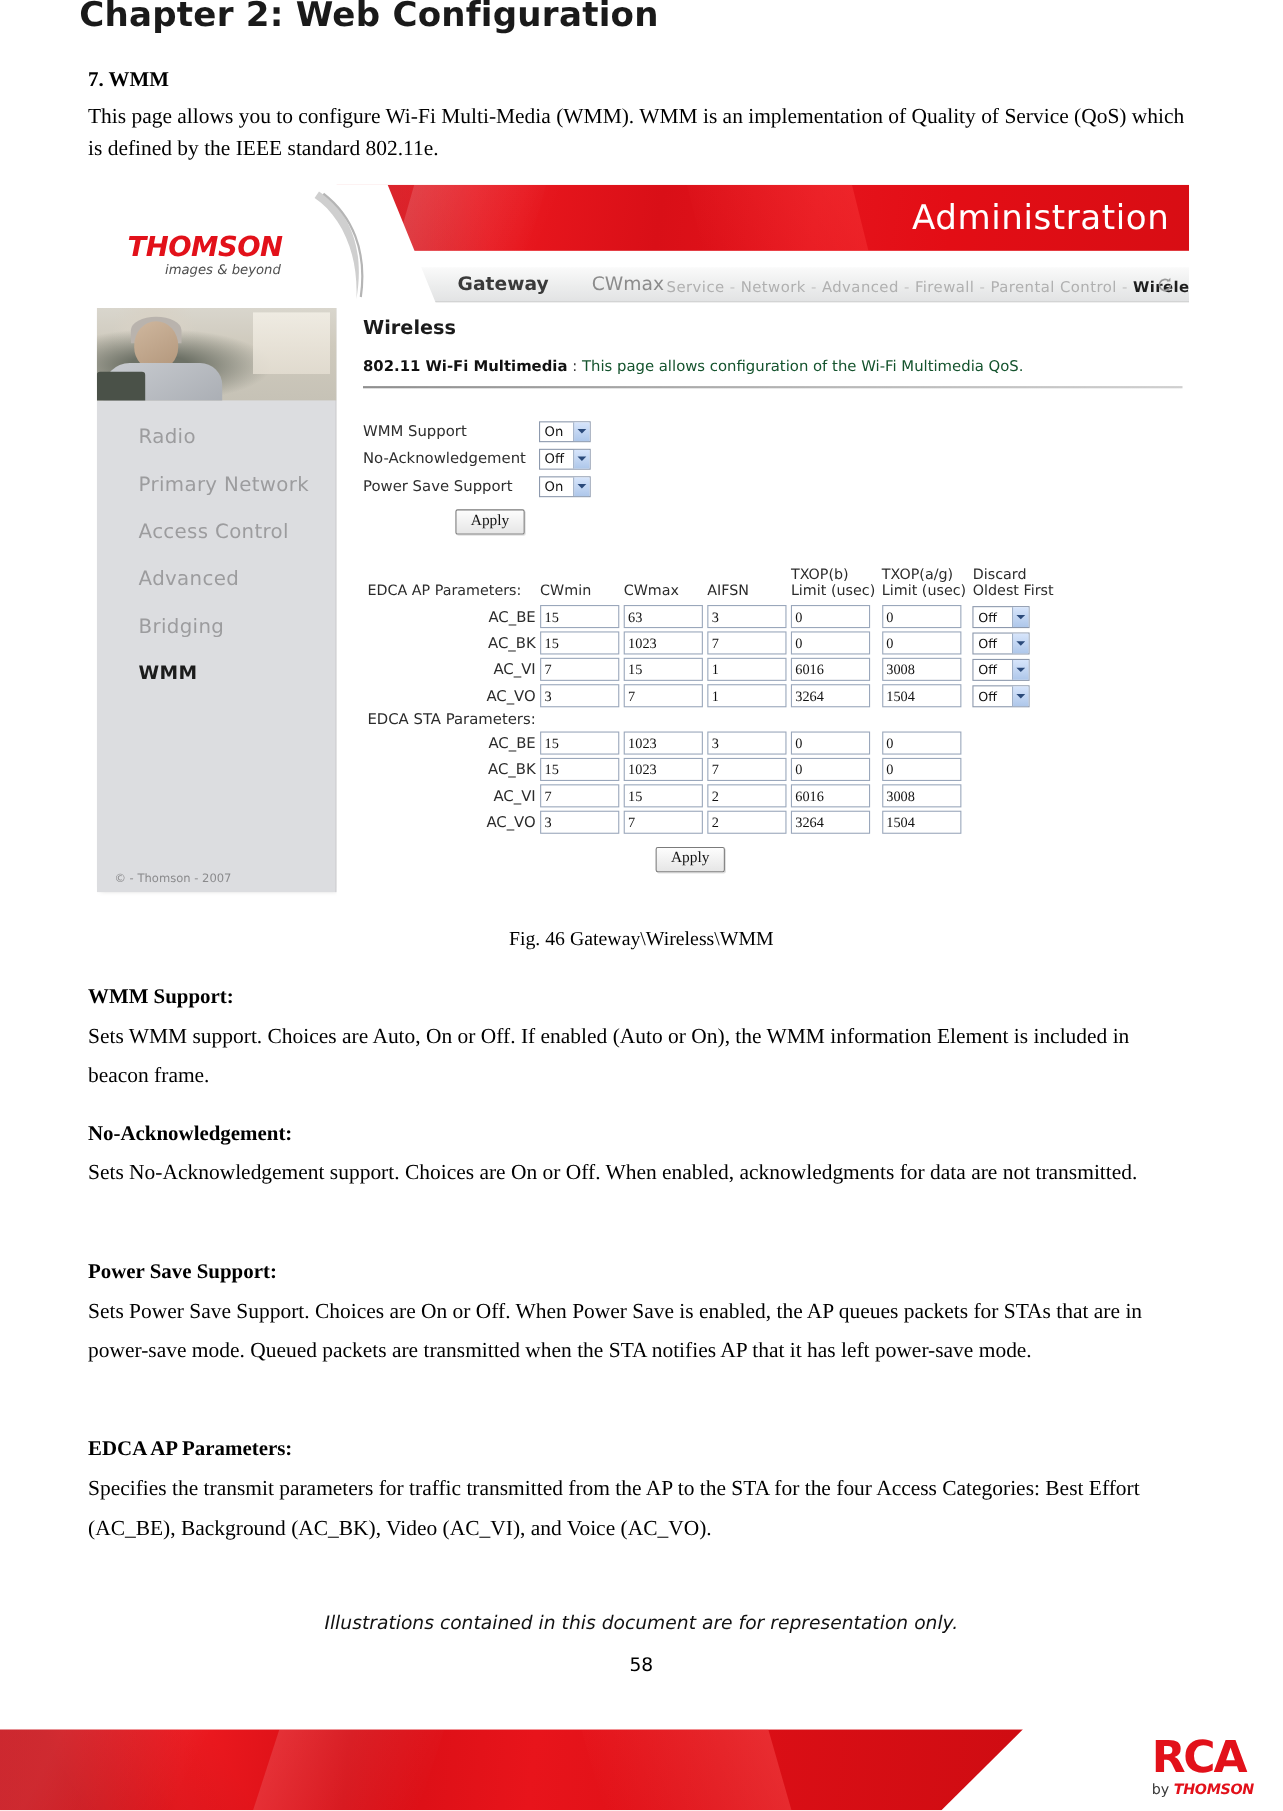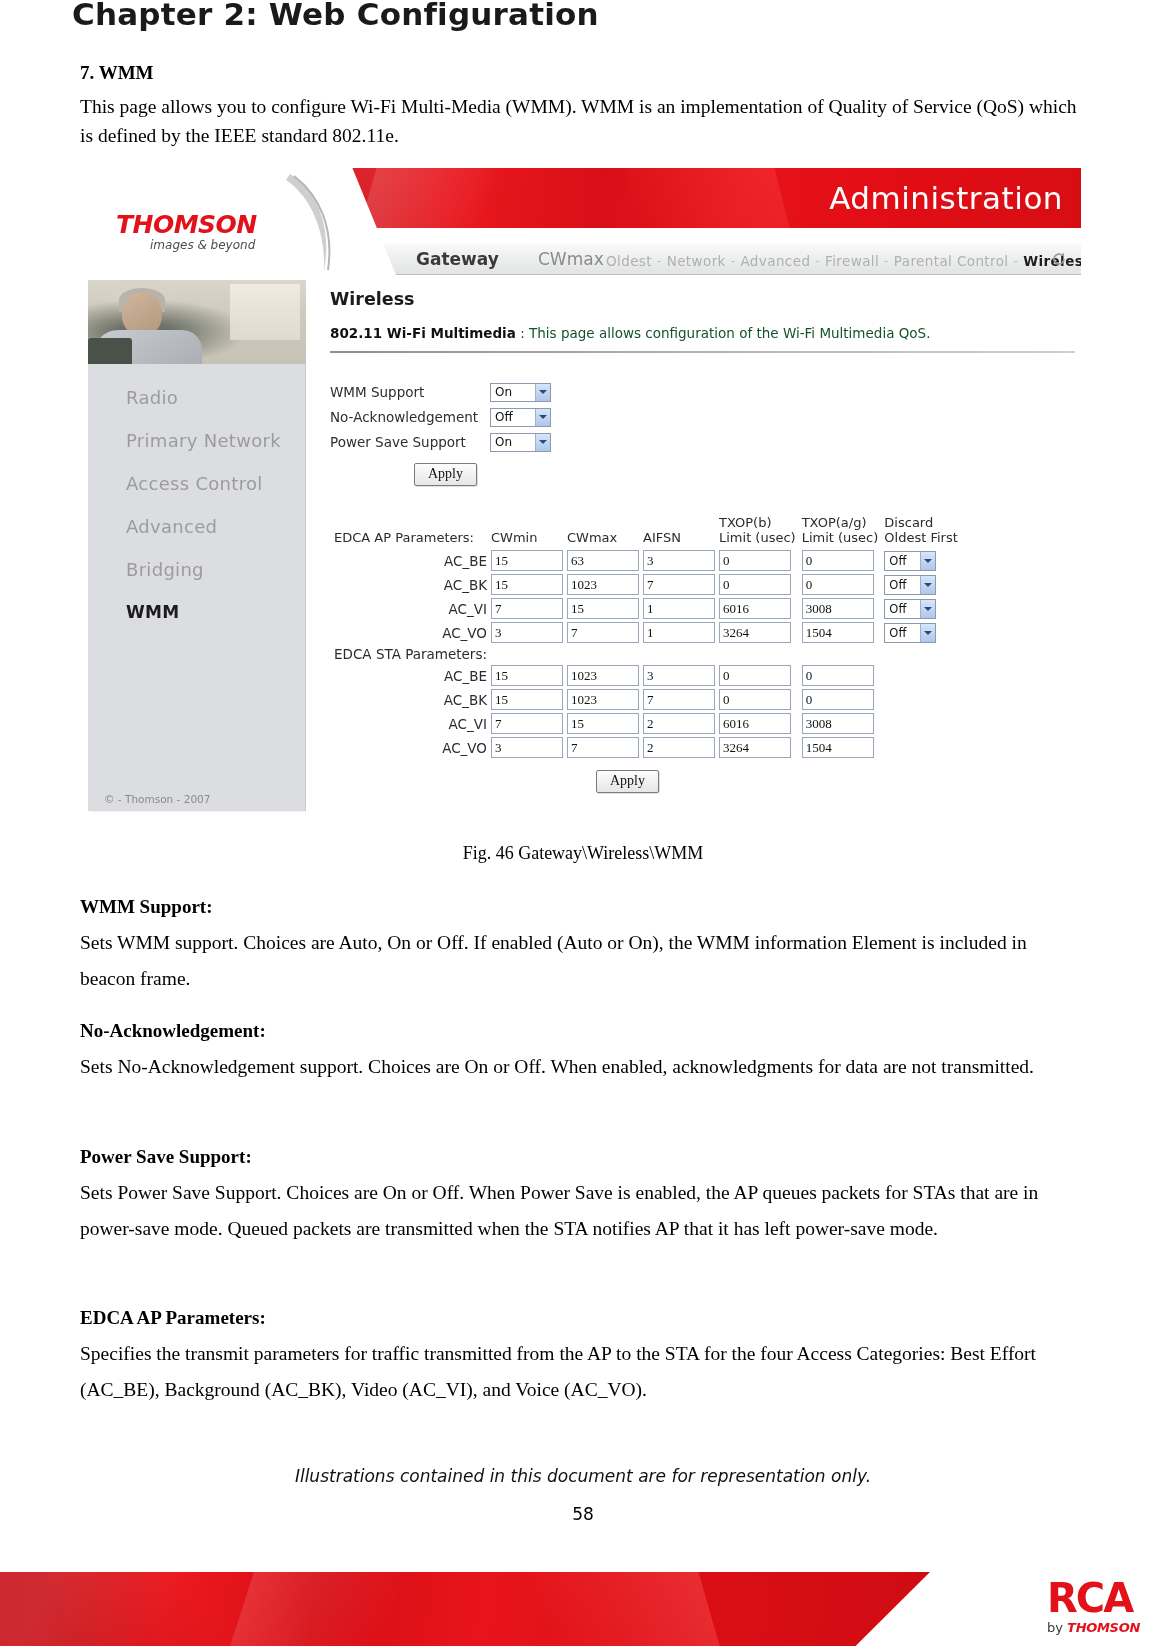--- a/index.html
+++ b/index.html
@@ -183,21 +183,21 @@
 
   
   .form { margin-top:28px; }
   .frow { display:flex; align-items:center; height:22px; margin-bottom:3px; }
   .flabel {
     font-family:"DejaVu Sans", sans-serif; font-size:13.5px; color:#2e2e2e;
     width:160px; white-space:nowrap;
   }
   .sel {
     display:inline-flex; align-items:center; justify-content:space-between;
-    width:61px; height:19px; border:1px solid #8d99ad; background:#fff;
+    width:47px; height:19px; border:1px solid #8d99ad; background:#fff;
     font-family:"DejaVu Sans", sans-serif; font-size:12px; color:#111;
     padding-left:4px; cursor:pointer;
   }
   .sel .arrow {
     width:15px; height:17px; background: linear-gradient(180deg,#d7e5fb,#aec7ea);
     border-left:1px solid #9fb0c8;
     display:flex; align-items:center; justify-content:center;
   }
   .sel .arrow:after {
     content:""; border-left:4px solid transparent; border-right:4px solid transparent;
@@ -323,21 +323,21 @@
       <path d="M6 2 C34 20 48 54 40 100 C42 58 26 24 2 8 Z" fill="#cfcfcf"></path>
       <path d="M10 4 C36 24 50 56 44 98" fill="none" stroke="#b5b5b5" stroke-width="2"></path>
     </svg>
     <div class="logo-text">THOMSON</div>
     <div class="logo-sub">images &amp; beyond</div>
 
     <div class="nav">
       <div class="nav-prim nav-gateway">Gateway</div>
       <div class="nav-prim nav-voip">CWmax</div>
       <div class="nav-sec">
-        <span>Oldest</span><span class="sep"> - </span><span>Network</span><span class="sep"> - </span><span>Advanced</span><span class="sep"> - </span><span>Firewall</span><span class="sep"> - </span><span>Parental Control</span><span class="sep"> - </span><span class="cur">Wireless</span>
+        <span>Service</span><span class="sep"> - </span><span>Network</span><span class="sep"> - </span><span>Advanced</span><span class="sep"> - </span><span>Firewall</span><span class="sep"> - </span><span>Parental Control</span><span class="sep"> - </span><span class="cur">Wireless</span>
       </div>
       <svg class="refresh-ico" viewBox="0 0 16 16">
         <path d="M13 8a5 5 0 1 1-1.6-3.6" fill="none" stroke="#9b9b9b" stroke-width="1.6"></path>
         <path d="M13 1.5 L13 5 L9.6 5 Z" fill="#9b9b9b"></path>
       </svg>
     </div>
 
     <div class="side">
       <div class="side-photo">
         <div class="win"></div>

